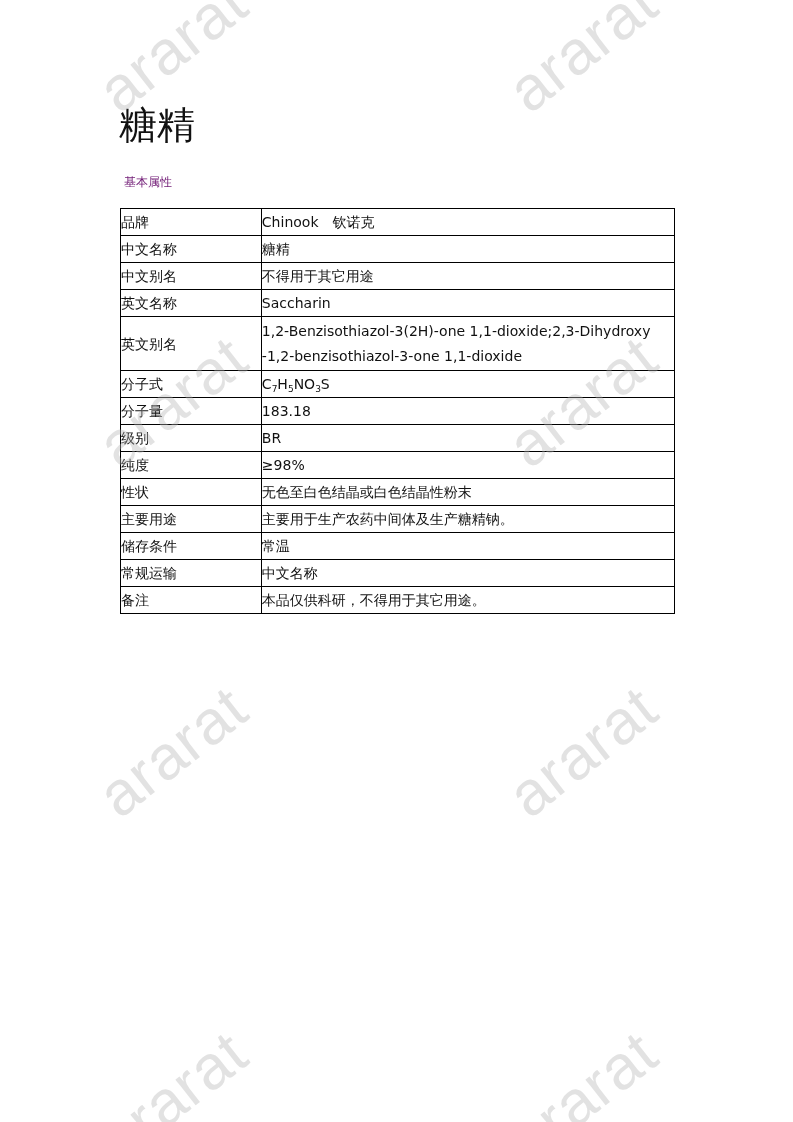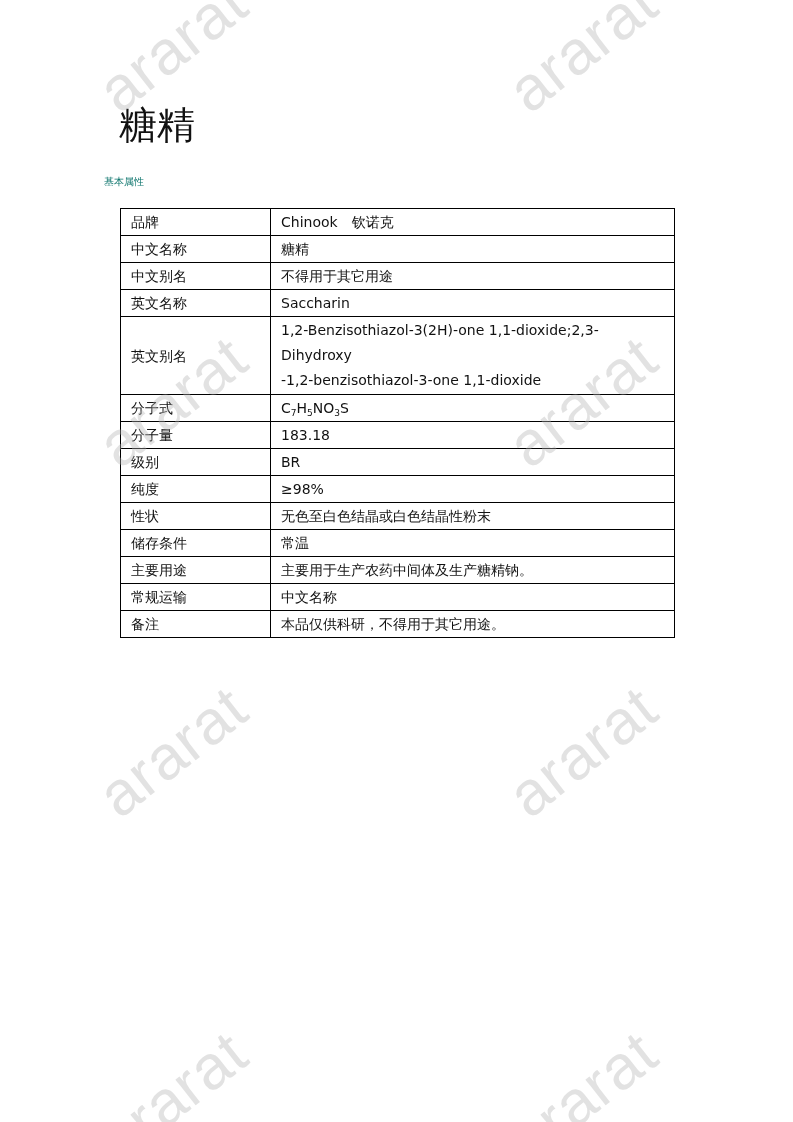--- a/index.html
+++ b/index.html
@@ -36,38 +36,38 @@
       left: 119px;
       top: 100px;
       margin: 0;
       font-size: 38px;
       font-weight: normal;
       line-height: 50px;
       color: #111;
     }
     .section-label {
       position: absolute;
-      left: 104px;
+      left: 124px;
       top: 172px;
-      font-size: 10px;
+      font-size: 12px;
       line-height: 20px;
-      color: #0f766e;
+      color: #701a75;
     }
     .props-table {
       position: absolute;
       left: 120px;
       top: 208px;
       width: 555px;
       border-collapse: collapse;
       font-size: 14px;
       z-index: 1;
     }
     .props-table td {
       border: 1px solid #000;
-      padding: 0 10px;
+      padding: 0 0;
       height: 26px;
       line-height: 26px;
       vertical-align: middle;
       color: #111;
     }
     .props-table td.label-cell {
       width: 134px;
     }
     .props-table td.value-cell {
       width: 395px;
@@ -143,26 +143,26 @@
     </tr>
     <tr>
       <td class="label-cell">纯度</td>
       <td class="value-cell">≥98%</td>
     </tr>
     <tr>
       <td class="label-cell">性状</td>
       <td class="value-cell">无色至白色结晶或白色结晶性粉末</td>
     </tr>
     <tr>
+      <td class="label-cell">主要用途</td>
+      <td class="value-cell">主要用于生产农药中间体及生产糖精钠。</td>
+    </tr>
+    <tr>
       <td class="label-cell">储存条件</td>
       <td class="value-cell">常温</td>
-    </tr>
-    <tr>
-      <td class="label-cell">主要用途</td>
-      <td class="value-cell">主要用于生产农药中间体及生产糖精钠。</td>
     </tr>
     <tr>
       <td class="label-cell">常规运输</td>
       <td class="value-cell">中文名称</td>
     </tr>
     <tr>
       <td class="label-cell">备注</td>
       <td class="value-cell">本品仅供科研，不得用于其它用途。</td>
     </tr>
   </tbody>

